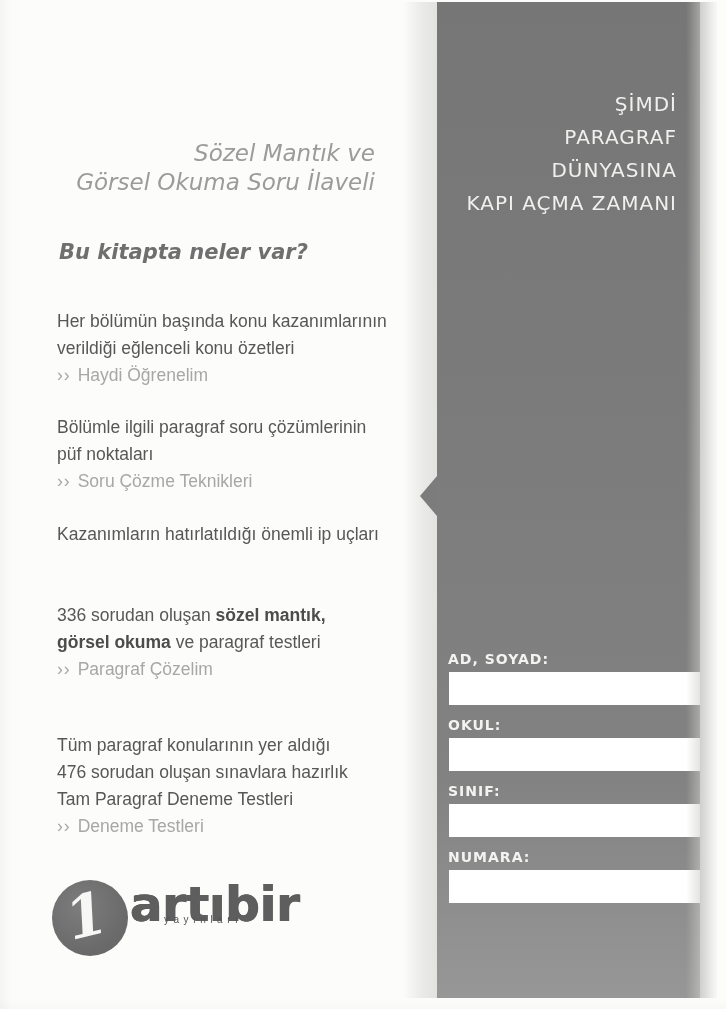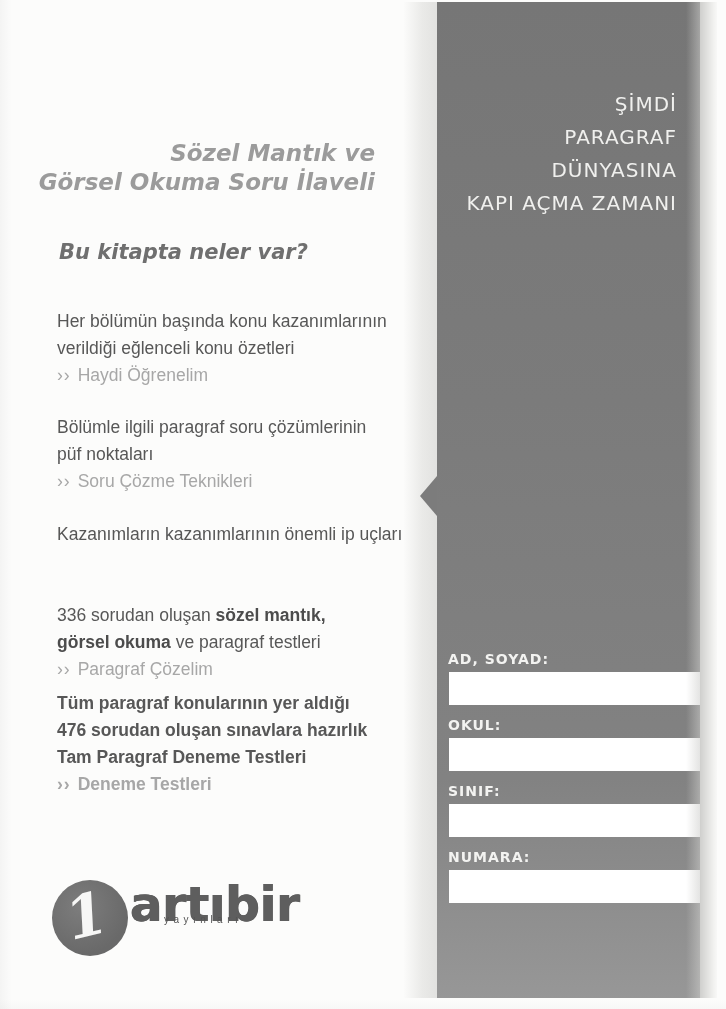--- a/index.html
+++ b/index.html
@@ -29,21 +29,21 @@
     position: absolute; left: 58px; top: 84px;
     font-family: "DejaVu Sans", sans-serif;
     font-weight: bold; font-style: italic;
     font-size: 37px; letter-spacing: 1px;
     color: #868686; white-space: nowrap;
   }
   .book-subtitle {
     position: absolute; left: 28px; top: 139px; width: 347px;
     text-align: right;
     font-family: "DejaVu Sans", sans-serif;
-    font-weight: bold; font-style: italic;
+    font-weight: normal; font-style: italic;
     font-size: 23px; line-height: 29px;
     color: #9b9b9b; white-space: nowrap;
   }
   .section-heading {
     position: absolute; left: 59px; top: 240px;
     font-family: "DejaVu Sans", sans-serif;
     font-weight: bold; font-style: italic;
     font-size: 21px; color: #6f6f6f; white-space: nowrap;
   }
 
@@ -52,21 +52,21 @@
     font-size: 17.5px; line-height: 27px;
     color: #575757; white-space: nowrap;
   }
   .feature .b { font-weight: bold; color: #4c4c4c; }
   .feature .tag { color: #a7a7a7; }
   .feature .tag .chev { margin-right: 7px; letter-spacing: 1px; }
   .f1 { top: 308px; }
   .f2 { top: 414px; }
   .f3 { top: 521px; }
   .f4 { top: 602px; }
-  .f5 { top: 690px; font-weight: bold; }
+  .f5 { top: 732px; }
 
   
   .publisher-logo { position: absolute; left: 52px; top: 874px; width: 260px; height: 90px; }
   .logo-mark {
     position: absolute; left: 0; top: 6px;
     width: 76px; height: 76px; border-radius: 50%;
     background: radial-gradient(circle at 38% 35%, #7d7d7d, #696969 70%);
   }
   .logo-mark .digit {
     position: absolute; left: 14px; top: 2px;
@@ -152,21 +152,21 @@
     <div class="tag"><span class="chev">››</span><span>Haydi Öğrenelim</span></div>
   </div>
 
   <div class="feature f2">
     <div>Bölümle ilgili paragraf soru çözümlerinin</div>
     <div>püf noktaları</div>
     <div class="tag"><span class="chev">››</span><span>Soru Çözme Teknikleri</span></div>
   </div>
 
   <div class="feature f3">
-    <div>Kazanımların kazanımlarının önemli ip uçları</div>
+    <div>Kazanımların hatırlatıldığı önemli ip uçları</div>
   </div>
 
   <div class="feature f4">
     <div><span>336 sorudan oluşan </span><span class="b">sözel mantık,</span></div>
     <div><span class="b">görsel okuma</span><span> ve paragraf testleri</span></div>
     <div class="tag"><span class="chev">››</span><span>Paragraf Çözelim</span></div>
   </div>
 
   <div class="feature f5">
     <div>Tüm paragraf konularının yer aldığı</div>

